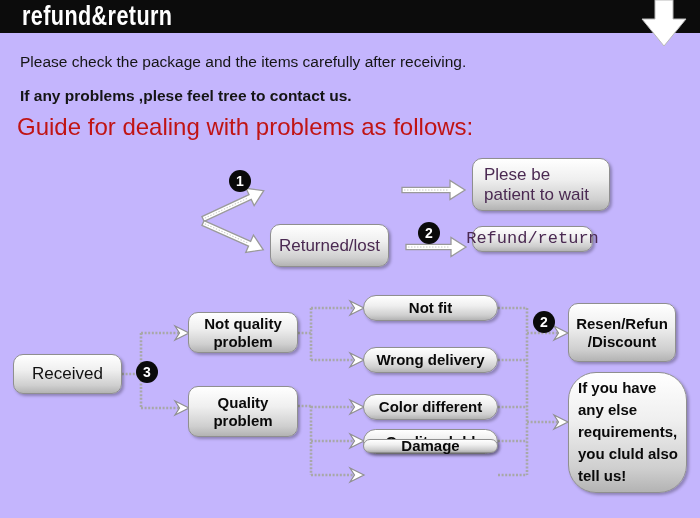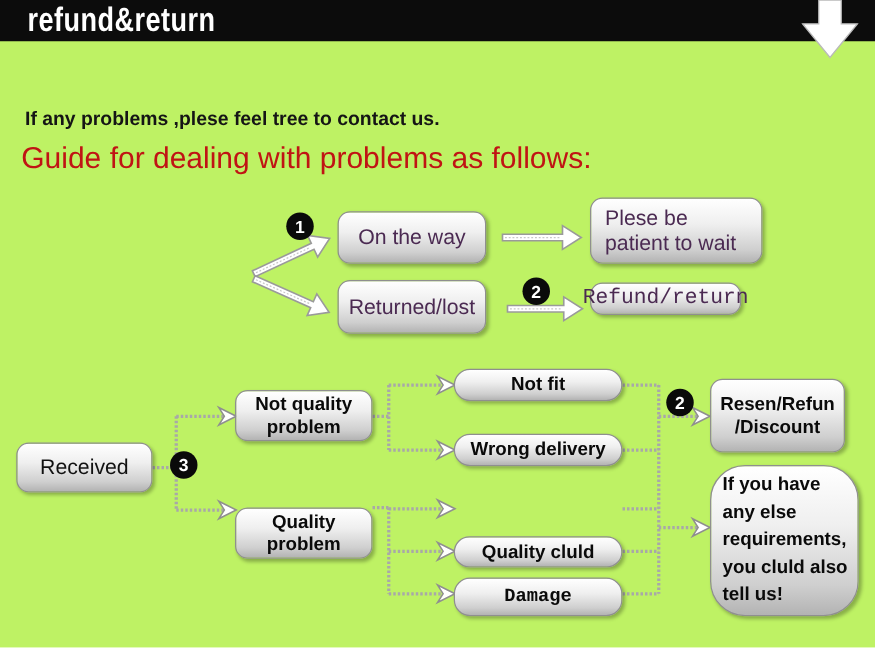--- a/index.html
+++ b/index.html
@@ -1,17 +1,17 @@
 <!DOCTYPE html>
 <html><head>
 <meta charset="utf-8">
 <style>
   html,body{margin:0;padding:0;background:#ffffff;}
   .canvas{
-    position:relative;width:700px;height:518px;background:#bef264;overflow:hidden;
+    position:relative;width:700px;height:518px;background:#c4b5fd;overflow:hidden;
     font-family:"Liberation Sans",sans-serif;
   }
   
   .bar{position:absolute;left:0;top:0;width:700px;height:33px;background:#0c0c0c;}
   .bar-title{
     position:absolute;left:22px;top:0px;height:33px;line-height:33px;
     color:#ffffff;font-size:27px;font-weight:bold;letter-spacing:0.5px;
     transform:scaleX(0.8);transform-origin:left center;white-space:nowrap;
   }
   .down-arrow{position:absolute;left:641px;top:0px;}
@@ -49,20 +49,21 @@
 
 <div class="canvas">
 
   <div class="bar">
     <span class="bar-title">refund&amp;return</span>
   </div>
   <svg class="down-arrow" width="46" height="48" viewBox="0 0 46 48">
     <polygon points="14,0 32,0 32,19 45,19 23,46 1,19 14,19" fill="#ffffff" stroke="#b9b9b9" stroke-width="1"></polygon>
   </svg>
 
+  <div class="intro-line intro-1">Please check the package and the items carefully after receiving.</div>
   <div class="intro-line intro-2">If any problems ,plese feel tree to contact us.</div>
   <div class="guide-heading">Guide for dealing with problems as follows:</div>
 
   <svg class="connectors" width="700" height="518" viewBox="0 0 700 518">
     <defs>
       <marker id="chev" markerUnits="userSpaceOnUse" markerWidth="18" markerHeight="18" viewBox="0 0 18 18" refX="10" refY="9" orient="auto">
         <polygon points="16,9 2,2 6.5,9 2,16" fill="#ffffff" stroke="#8f8f8f" stroke-width="1.2"></polygon>
       </marker>
     </defs>
 
@@ -104,55 +105,55 @@
       <line x1="498" y1="360" x2="527" y2="360"></line>
       <line x1="498" y1="407" x2="527" y2="407"></line>
       <line x1="498" y1="441" x2="527" y2="441"></line>
       <line x1="498" y1="475" x2="527" y2="475"></line>
       <line x1="527" y1="308" x2="527" y2="475"></line>
       <line x1="527" y1="333" x2="562" y2="333" marker-end="url(#chev)"></line>
       <line x1="527" y1="422" x2="562" y2="422" marker-end="url(#chev)"></line>
     </g>
   </svg>
 
-  <div class="node purple" style="left:270px;top:169px;width:119px;height:42px;">
-    <span>On the way</span>
-  </div>
   <div class="node purple" style="left:270px;top:224px;width:119px;height:43px;">
     <span>Returned/lost</span>
   </div>
   <div class="node purple left-align" style="left:472px;top:158px;width:138px;height:53px;padding-left:11px;">
     <span>Plese be</span>
     <span>patient to wait</span>
   </div>
   <div class="node purple" style="left:472px;top:226px;width:121px;height:26px;font-family:Liberation Mono, monospace;">
     <span>Refund/return</span>
   </div>
 
   <div class="node plain" style="left:13px;top:354px;width:109px;height:40px;">
     <span>Received</span>
   </div>
   <div class="node dark" style="left:188px;top:312px;width:110px;height:41px;">
     <span>Not quality</span>
     <span>problem</span>
   </div>
-  <div class="node dark" style="left:188px;top:406px;width:110px;height:41px;">
+  <div class="node dark" style="left:188px;top:386px;width:110px;height:51px;">
     <span>Quality</span>
     <span>problem</span>
   </div>
   <div class="node dark pill" style="left:363px;top:295px;width:135px;height:26px;">
     <span>Not fit</span>
   </div>
   <div class="node dark pill" style="left:363px;top:347px;width:135px;height:26px;">
     <span>Wrong delivery</span>
   </div>
+  <div class="node dark pill" style="left:363px;top:394px;width:135px;height:26px;">
+    <span>Color different</span>
+  </div>
   <div class="node dark pill" style="left:363px;top:429px;width:135px;height:25px;">
     <span>Quality cluld</span>
   </div>
-  <div class="node dark pill" style="left:363px;top:462px;width:135px;height:31px;font-family:Liberation Mono, monospace;">
+  <div class="node dark pill" style="left:363px;top:439px;width:135px;height:14px;">
     <span>Damage</span>
   </div>
   <div class="node dark" style="left:568px;top:303px;width:108px;height:59px;">
     <span>Resen/Refun</span>
     <span>/Discount</span>
   </div>
   <div class="node dark left-align ifbox" style="left:568px;top:372px;width:119px;height:121px;justify-content:flex-start;border-radius:28px;">
     <span>If you have any else requirements, you cluld also tell us!</span>
   </div>
 

